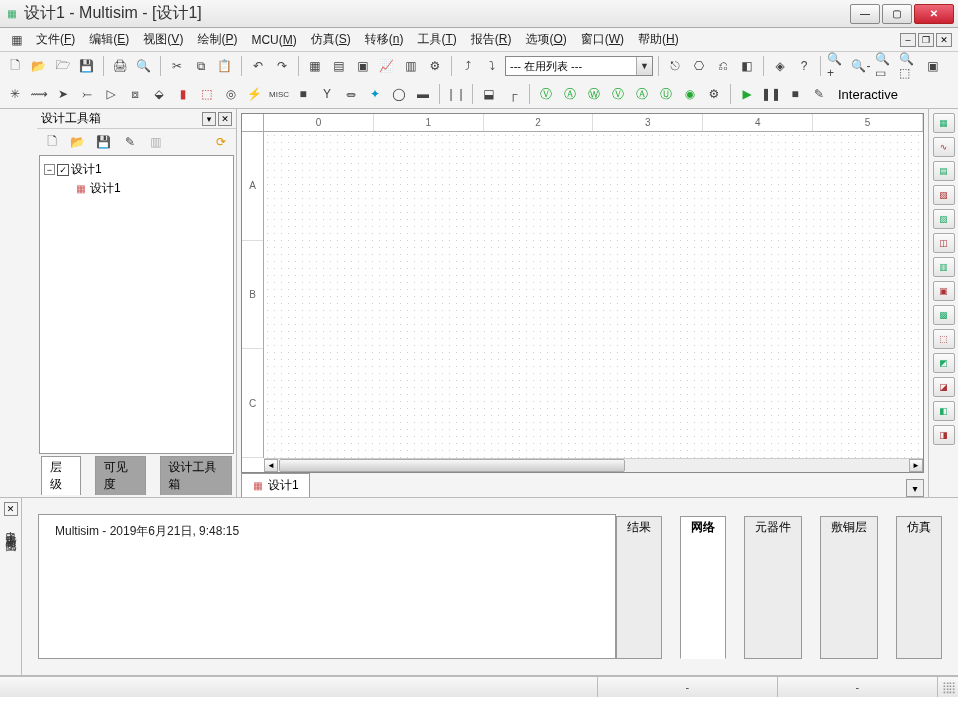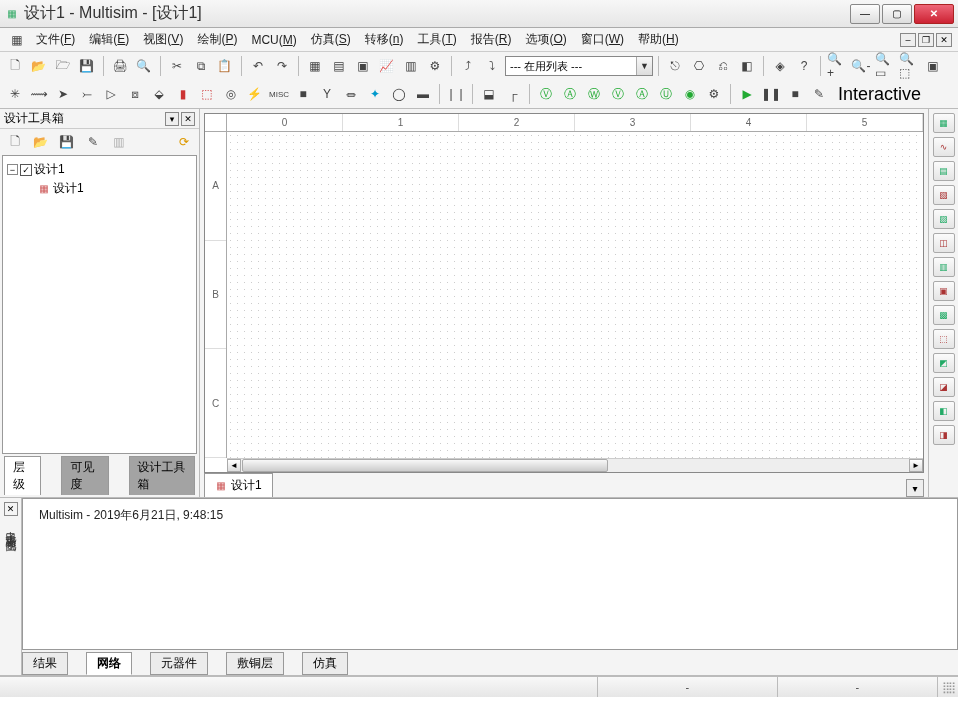--- a/index.html
+++ b/index.html
@@ -23,37 +23,37 @@
 .mdi-btn { width: 16px; height: 14px; border: 1px solid #888; background: #eee; font-size: 9px; display: flex; align-items: center; justify-content: center; cursor: pointer; }
 
 
 .toolbars { background: #f4f4f4; border-bottom: 1px solid #bbb; }
 .tbrow { display: flex; align-items: center; height: 28px; padding: 0 4px; gap: 2px; }
 .tbtn { width: 22px; height: 22px; display: flex; align-items: center; justify-content: center; border: 1px solid transparent; cursor: pointer; font-size: 12px; color: #444; border-radius: 2px; }
 .tsep { width: 1px; height: 20px; background: #bbb; margin: 0 3px; }
 .combo { display: inline-flex; align-items: center; height: 20px; border: 1px solid #888; background: #fff; }
 .combo input { border: none; outline: none; font-size: 11px; padding: 0 4px; height: 18px; width: 130px; background: #fff; }
 .combo .arrow { width: 16px; text-align: center; font-size: 9px; color: #333; border-left: 1px solid #aaa; background: linear-gradient(#f8f8f8,#ddd); height: 100%; display:flex; align-items:center; justify-content:center; }
-.txt-interactive { font-size: 18px; padding-left: 6px; }
+.txt-interactive { font-size: 13px; padding-left: 6px; }
 
 
 .midwrap { display: flex; height: 389px; background: #f4f4f4; border-bottom: 1px solid #bbb; }
 
-.sidepanel { width: 200px; background: #f4f4f4; border-right: 1px solid #bbb; display: flex; flex-direction: column; }
+.sidepanel { width: 200px; background: #f4f4f4; border-right: 1px solid #bbb; display: flex; flex-direction: column; margin-left: 37px; }
 .sidepanel .sphdr { height: 20px; display: flex; align-items: center; padding: 0 4px; background: #f4f4f4; border-bottom: 1px solid #ccc; }
 .sphdr .sptitle { flex: 1; font-size: 12px; }
 .sphdr .spbtn { width: 14px; height: 14px; border: 1px solid #888; font-size: 9px; display: flex; align-items: center; justify-content: center; margin-left: 2px; cursor: pointer; background: #eee; }
 .sp-toolbar { height: 26px; display: flex; align-items: center; padding: 0 4px; gap: 4px; background: #f4f4f4; }
 .sp-tree { flex: 1; background: #fff; border: 1px solid #999; margin: 0 2px; padding: 4px; overflow: auto; }
 .tree-node { display: flex; align-items: center; gap: 2px; padding: 1px 0; }
 .tree-node .exp { width: 11px; height: 11px; border: 1px solid #888; font-size: 9px; display:flex; align-items:center; justify-content:center; cursor:pointer; }
 .tree-node .chk { width: 12px; height: 12px; border: 1px solid #555; display:flex; align-items:center; justify-content:center; font-size:9px; }
 .tree-node .ticon { width: 14px; height: 14px; display:flex; align-items:center; justify-content:center; font-size:10px; }
 .tree-node.child { padding-left: 30px; }
-.sp-tabs { display: flex; gap: 20px; padding: 2px 4px; background: #f4f4f4; }
+.sp-tabs { display: flex; gap: 14px; padding: 2px 4px; background: #f4f4f4; }
 .sp-tab { border: 1px solid #999; border-bottom: none; padding: 2px 8px; background: #a3a3a3; cursor: pointer; font-size: 12px; }
 .sp-tab.active { background: #fff; }
 
 .canvaswrap { flex: 1; display: flex; flex-direction: column; }
 .canvas-area { flex: 1; position: relative; background: #f4f4f4; padding: 4px 4px 0 4px; display:flex; }
 .canvas-inner { flex:1; background: #fff; border: 1px solid #888; position: relative; overflow: hidden; }
 .ruler-h { position: absolute; top: 0; left: 22px; right: 0; height: 18px; background: #fff; border-bottom: 1px solid #aaa; font-size: 10px; color: #666; display: flex; }
 .ruler-h .seg { flex: 1; border-right: 1px solid #ddd; text-align: center; line-height: 18px; }
 .ruler-v { position: absolute; top: 18px; left: 0; bottom: 14px; width: 22px; background: #fff; border-right: 1px solid #aaa; font-size: 10px; color: #666; display: flex; flex-direction: column; }
 .ruler-v .seg { flex: 1; border-bottom: 1px solid #ddd; display: flex; align-items: center; justify-content: center; }
@@ -73,21 +73,21 @@
 .rpanel { width: 30px; background: #f4f4f4; border-left: 1px solid #bbb; display: flex; flex-direction: column; align-items: center; padding-top: 4px; gap: 4px; }
 .rpanel .rbtn { width: 22px; height: 20px; border: 1px solid #aaa; background: linear-gradient(#fbfbfb,#e5e5e5); display:flex; align-items:center; justify-content:center; font-size:9px; cursor:pointer; border-radius:2px; }
 .rpanel .rbtn:nth-child(odd){ color:#2a6; }
 .rpanel .rbtn:nth-child(even){ color:#a33; }
 
 
 .outpanel { height: 178px; background: #f4f4f4; border-bottom: 1px solid #bbb; display: flex; }
 .outpanel .vtab { width: 22px; background: #f4f4f4; border-right: 1px solid #bbb; display:flex; flex-direction:column; align-items:center; padding-top:4px; }
 .outpanel .vtab .closebox { width:14px;height:14px;border:1px solid #888;font-size:9px;display:flex;align-items:center;justify-content:center;margin-bottom:6px;cursor:pointer; }
 .outpanel .vtab .vtabtxt { writing-mode: vertical-rl; font-size:11px; color:#333; letter-spacing:2px; flex:1; display:flex; align-items:center; }
-.outbody { flex: 1; display: flex; flex-direction: column; margin: 0; }
+.outbody { flex: 1; display: flex; flex-direction: row; margin: 16px; }
 .outtext { flex: 1; background: #fff; border: 1px solid #999; padding: 8px 16px; font-size: 12px; color: #222; }
 .out-tabs { display: flex; gap: 18px; padding-top: 2px; }
 .out-tab { border: 1px solid #999; padding: 2px 10px; background: #ececec; cursor: pointer; font-size: 12px; }
 .out-tab.active { background: #fff; border-bottom-color:#fff;font-weight:bold; }
 
 
 .statusbar { height: 21px; background: linear-gradient(#f8f8f8,#e6e6e6); border-top: 1px solid #bbb; display: flex; align-items: center; font-size: 11px; color: #444; }
 .statusbar .cell { border-left: 1px solid #bbb; height: 100%; display: flex; align-items: center; padding: 0 8px; }
 .statusbar .cell:first-child { border-left: none; flex:1; }
 .statusbar .grip { margin-left: auto; padding:0 4px; letter-spacing:-2px; color:#999; }

